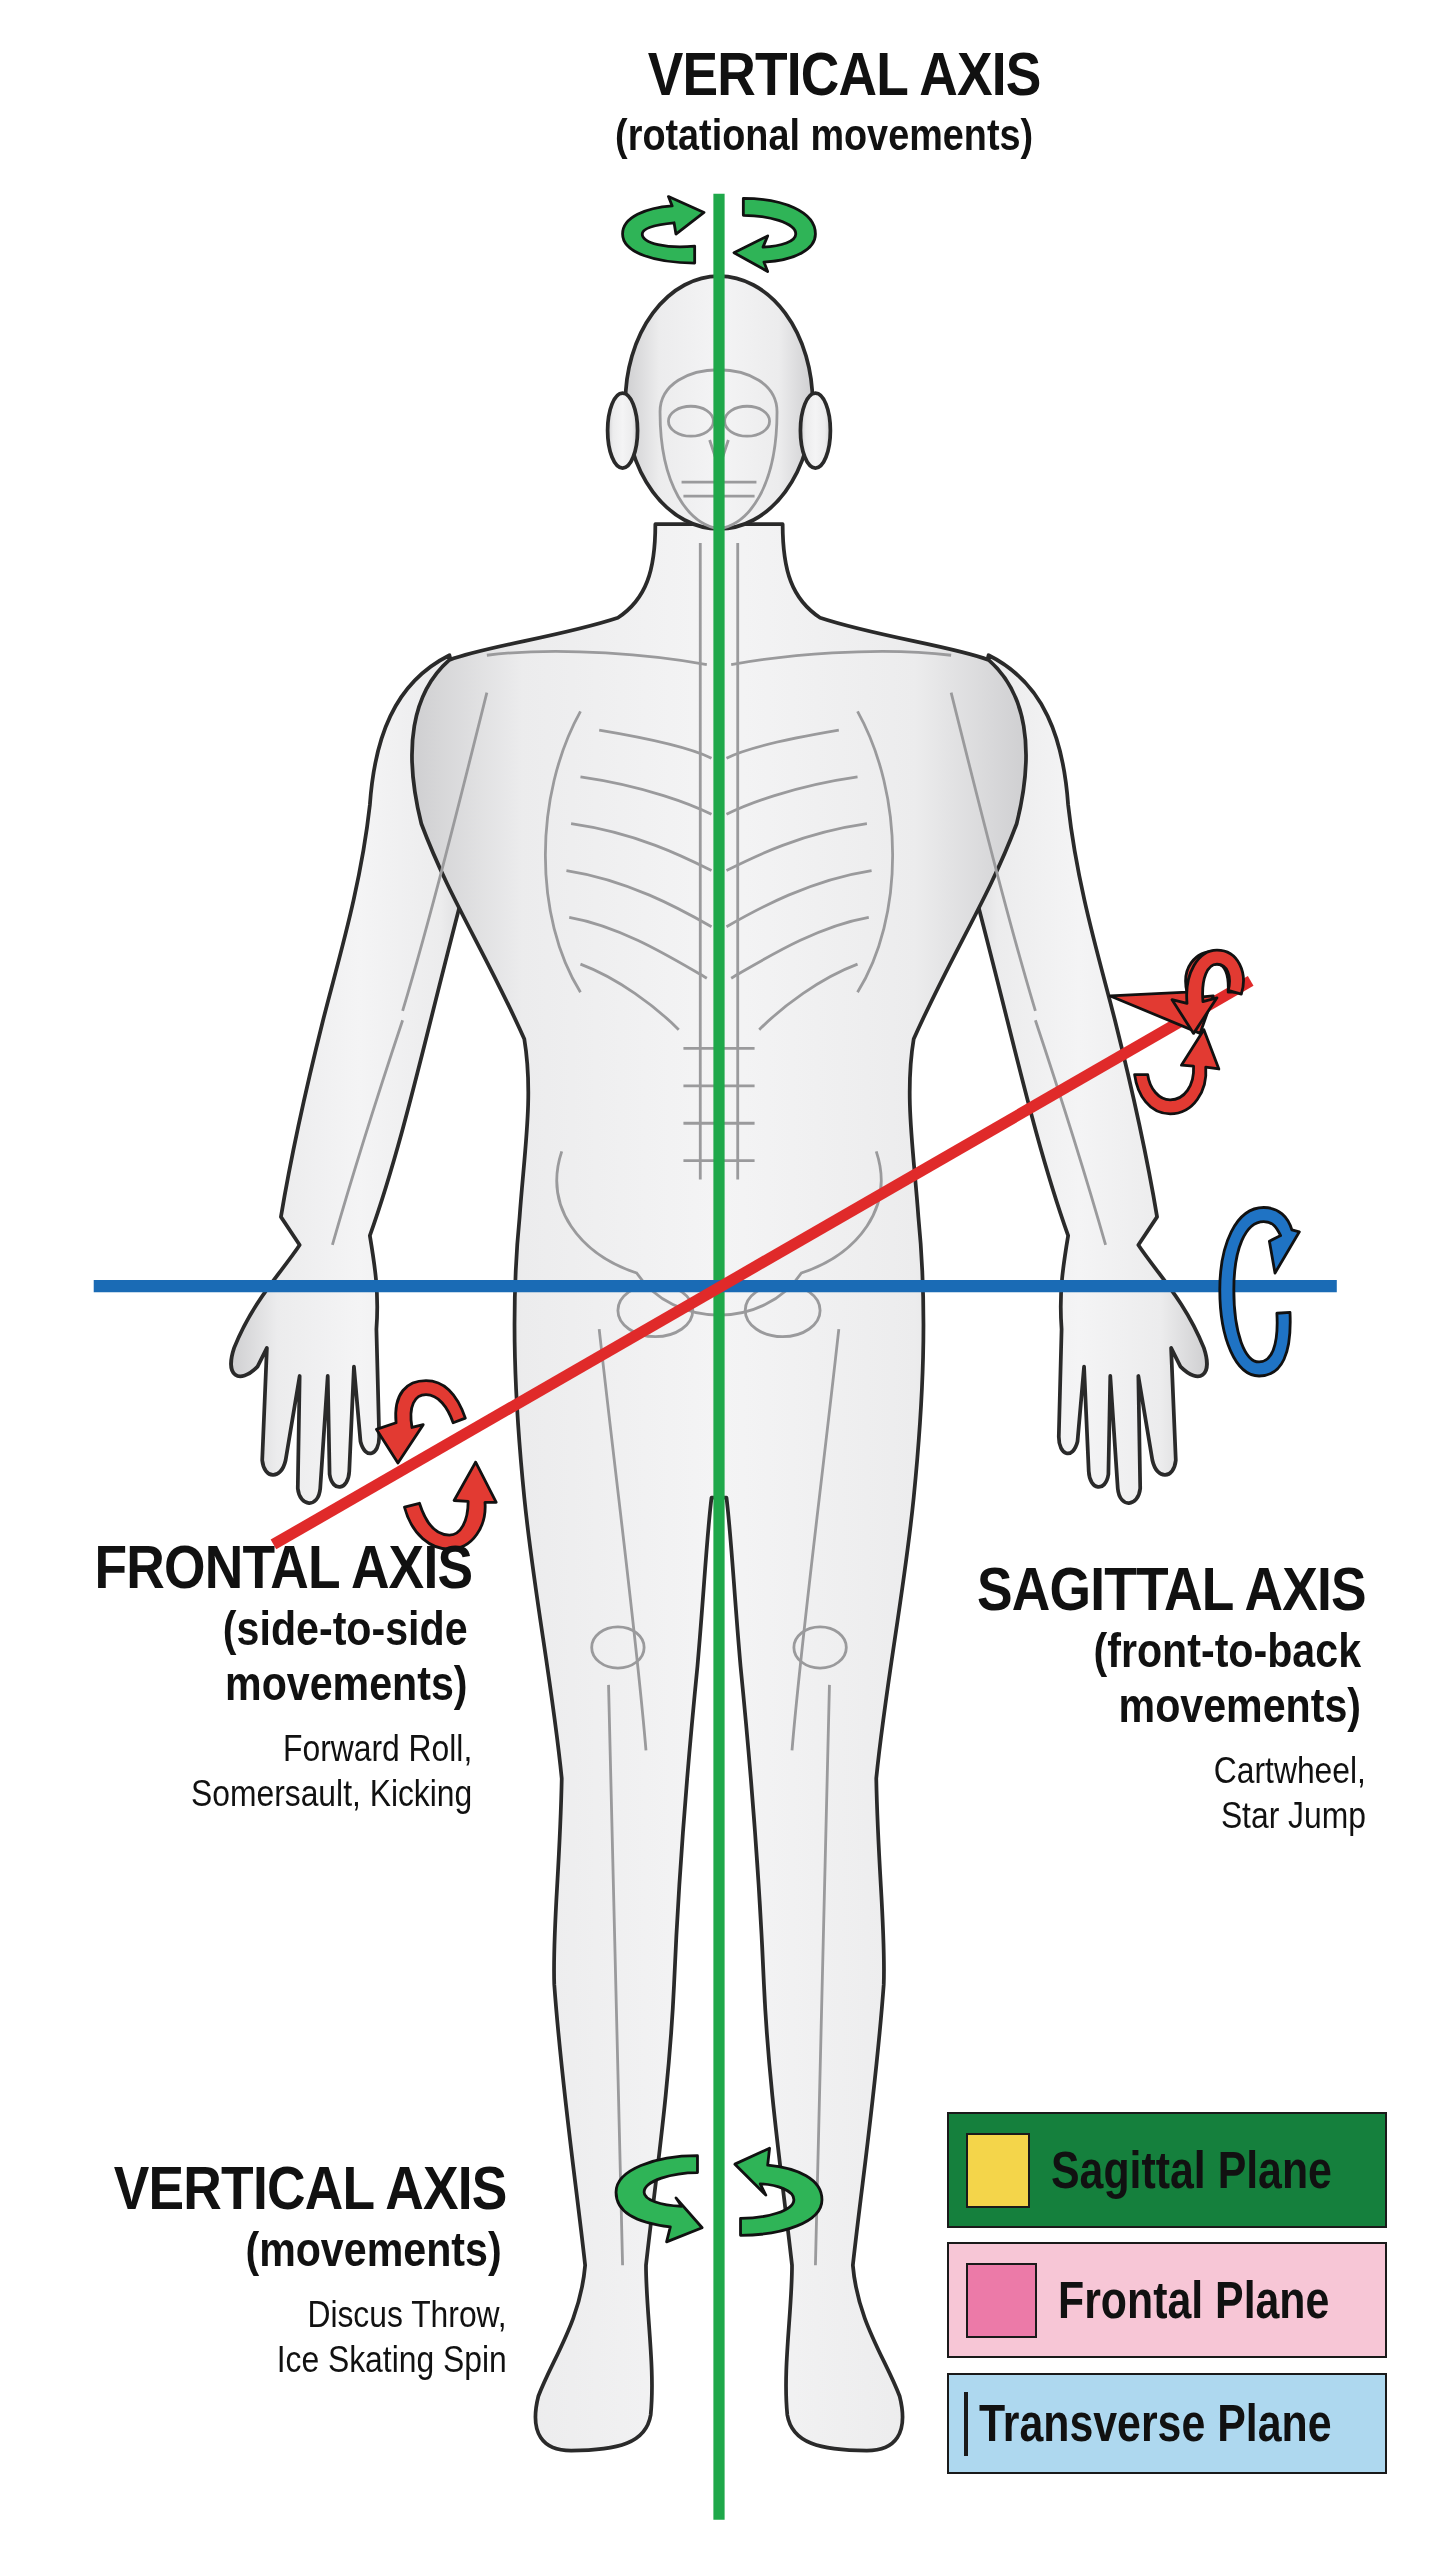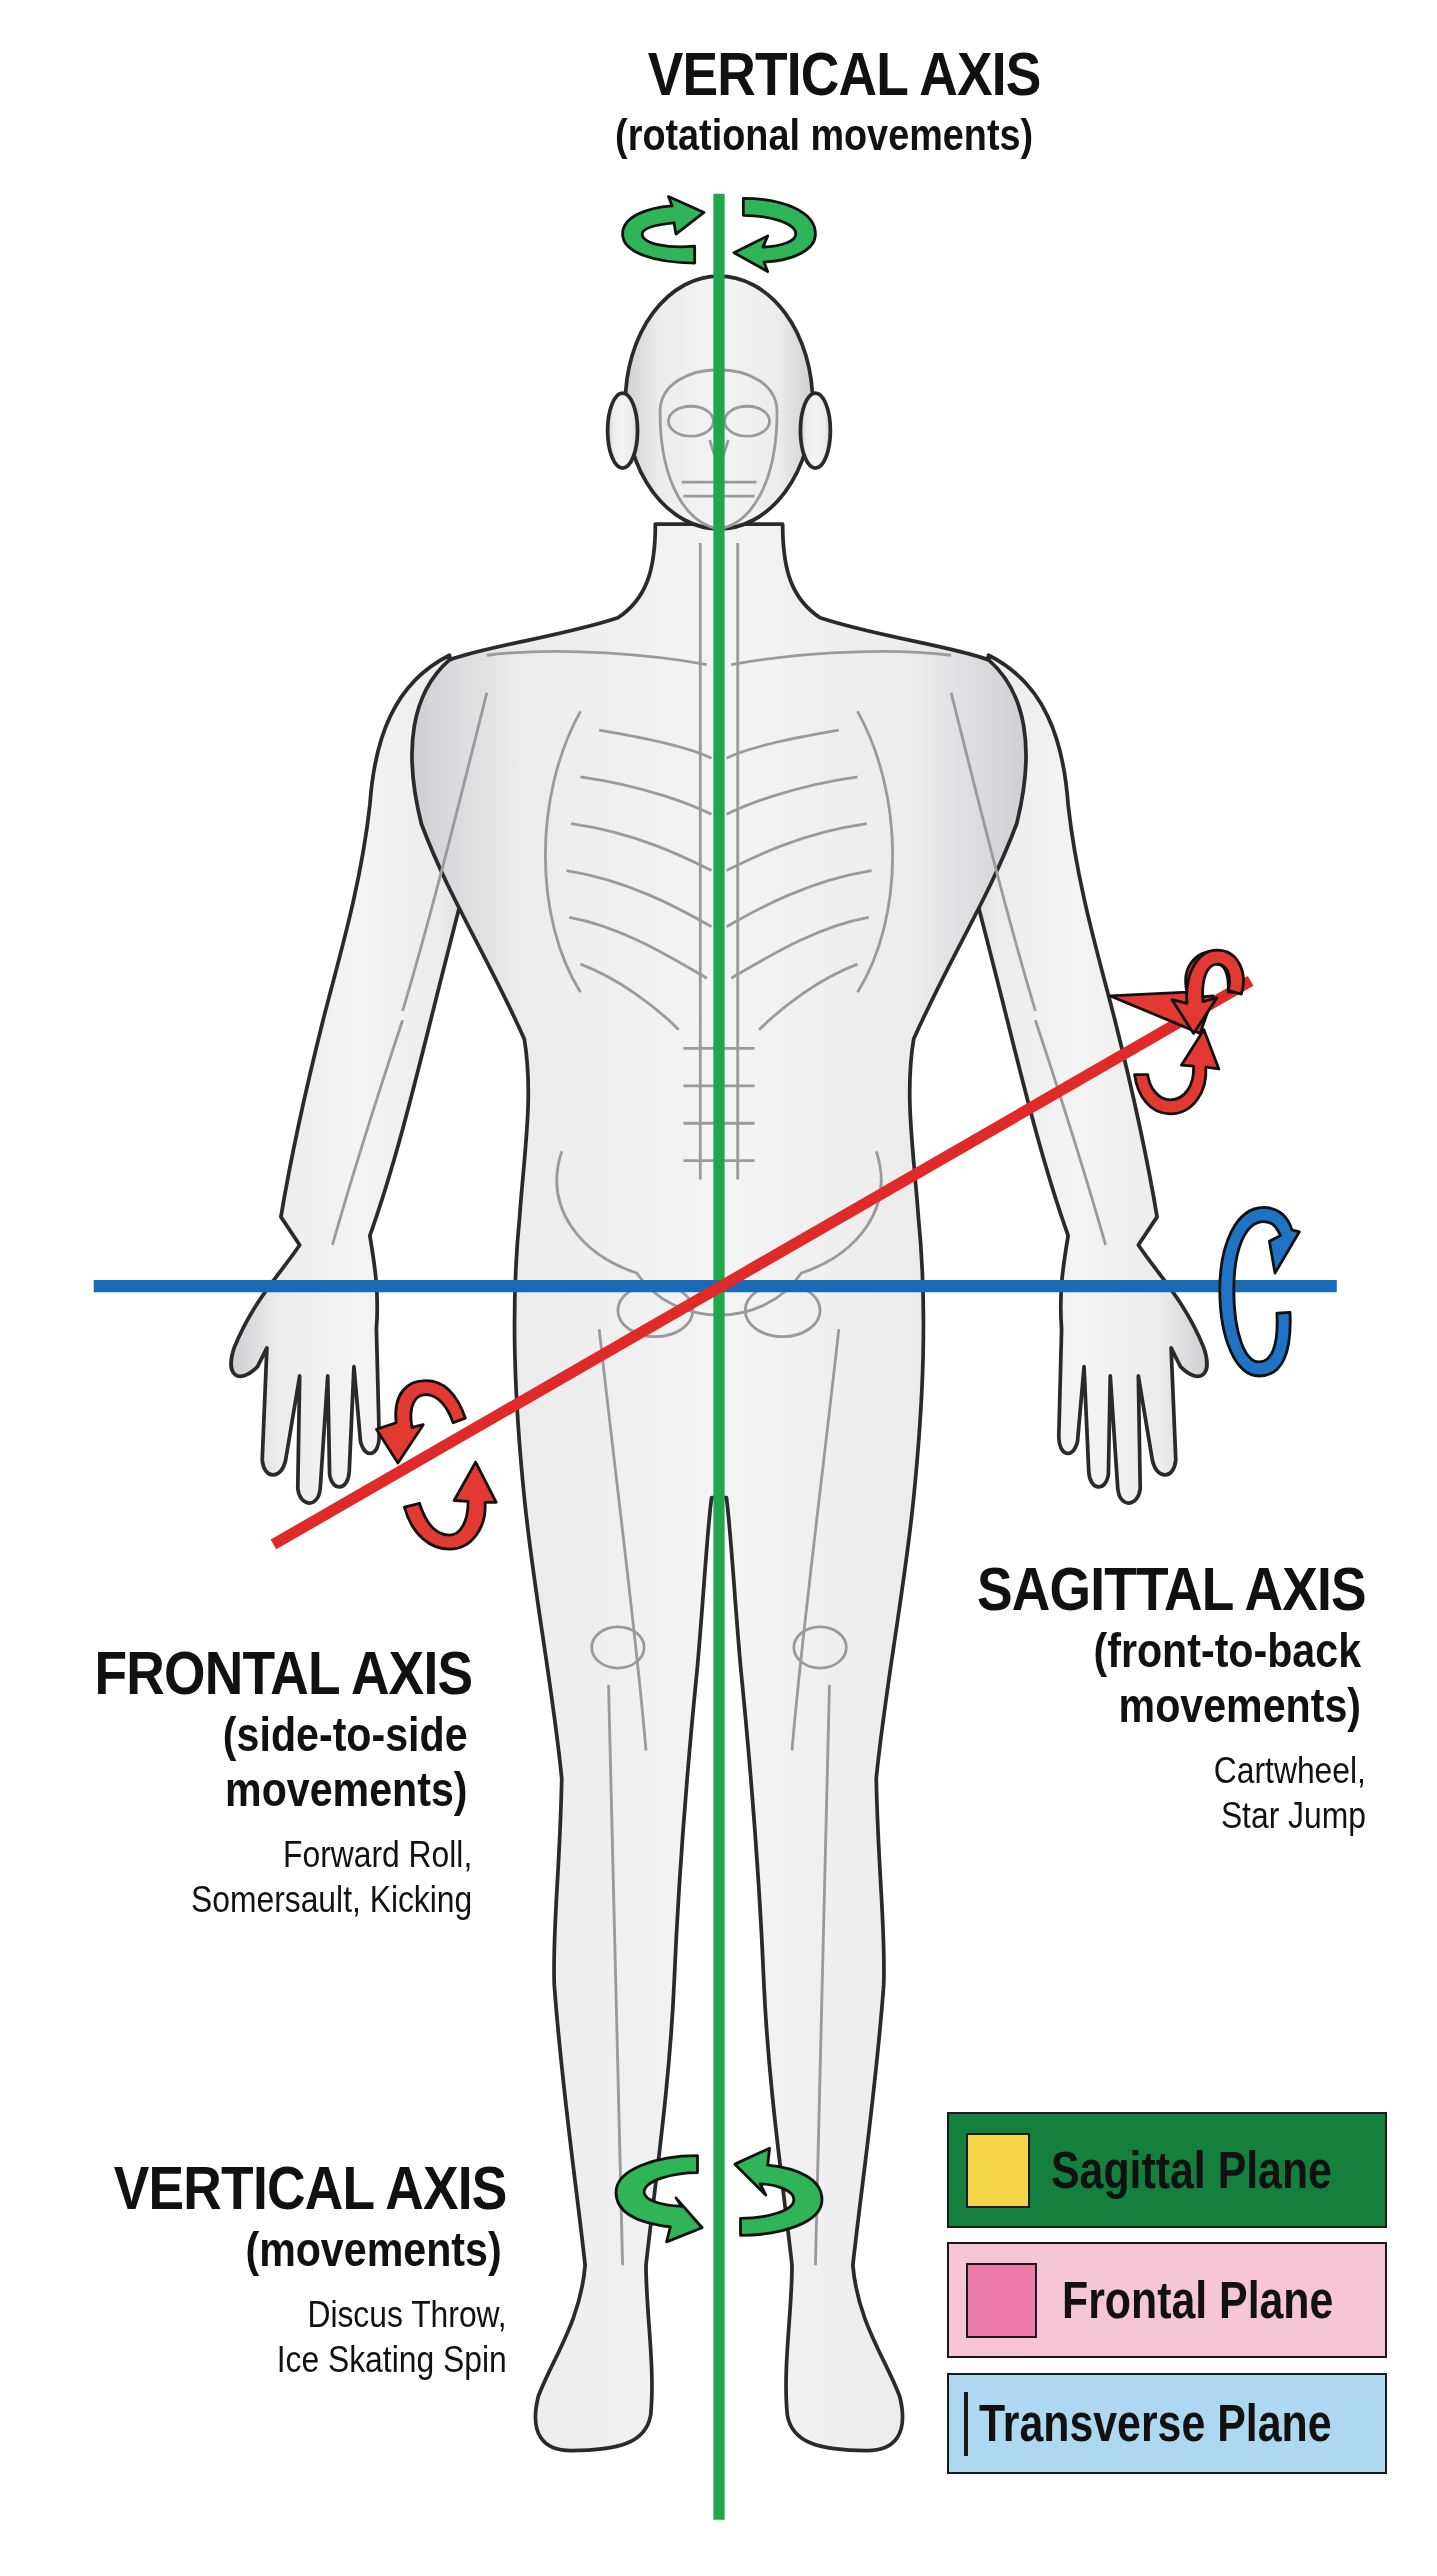--- a/index.html
+++ b/index.html
@@ -108,21 +108,21 @@
   <g fill="#1f73c4" stroke="#111" stroke-width="3" stroke-linejoin="round">
     <path d="M1350 1290 C1320 1290 1303 1330 1303 1378 C1303 1430 1320 1470 1345 1470 C1370 1470 1380 1445 1378 1402 L1364 1403 C1366 1438 1358 1455 1345 1455 C1330 1455 1318 1425 1318 1378 C1318 1335 1330 1305 1350 1305 C1360 1305 1364 1312 1368 1320 L1356 1326 L1362 1360 L1388 1316 L1380 1314 C1376 1300 1366 1290 1350 1290 Z"></path>
   </g>
 </svg>
 
 <div class="label" style="left:344px; top:39px; width:749px;">
   <span class="title">VERTICAL AXIS</span>
   <span class="sub" style="font-size:45px; margin-top:1.9px;">(rotational movements)</span>
 </div>
 
-<div class="label" style="left:37px; top:1638px; width:468px;">
+<div class="label" style="left:37px; top:1532px; width:468px;">
   <span class="title">FRONTAL AXIS</span>
   <span class="sub">(side-to-side</span>
   <span class="sub">movements)</span>
   <span class="ex" style="margin-top:15px;">Forward Roll,</span>
   <span class="ex">Somersault, Kicking</span>
 </div>
 
 <div class="label" style="left:913px; top:1554px; width:487px;">
   <span class="title">SAGITTAL AXIS</span>
   <span class="sub">(front-to-back</span>
@@ -136,21 +136,21 @@
   <span class="sub">(movements)</span>
   <span class="ex" style="margin-top:15px;">Discus Throw,</span>
   <span class="ex">Ice Skating Spin</span>
 </div>
 
 <div>
   <div class="legend-box" style="top:2112px; height:116px; background:#15803d;">
     <div class="swatch" style="background:#f4d54a;"></div>
     <span class="legend-text">Sagittal Plane</span>
   </div>
-  <div class="legend-box" style="top:2242px; height:116px; background:#f7c6d6;justify-content:space-between;">
+  <div class="legend-box" style="top:2242px; height:116px; background:#f7c6d6;">
     <div class="swatch" style="background:#ec7aa8;"></div>
     <span class="legend-text">Frontal Plane</span>
   </div>
   <div class="legend-box" style="top:2373px; height:101px; background:#aed8ef;">
     <div class="swatch" style="background:#2a93d3; width:62px; height:64px; margin-left:15px;"></div>
     <span class="legend-text" style="margin-left:11.2px;">Transverse Plane</span>
   </div>
 </div>
 
 

